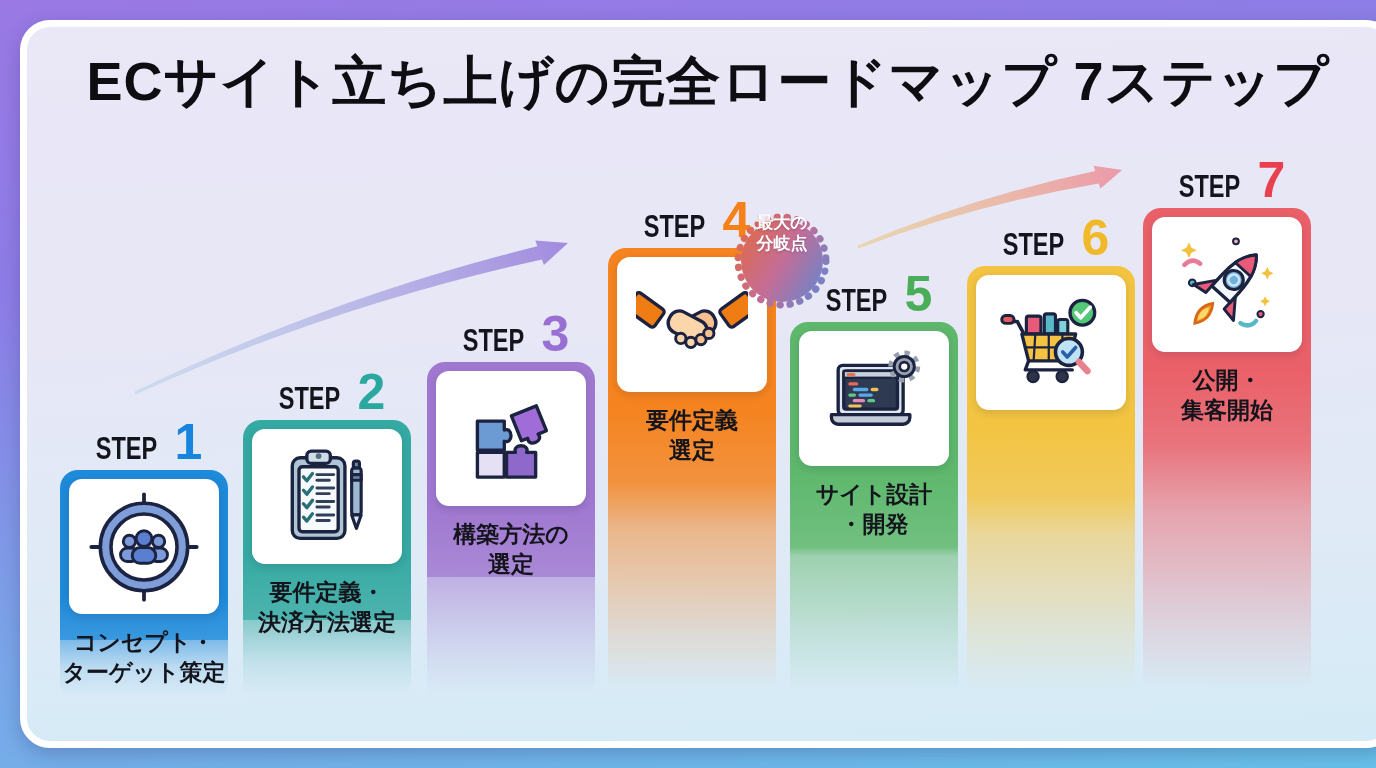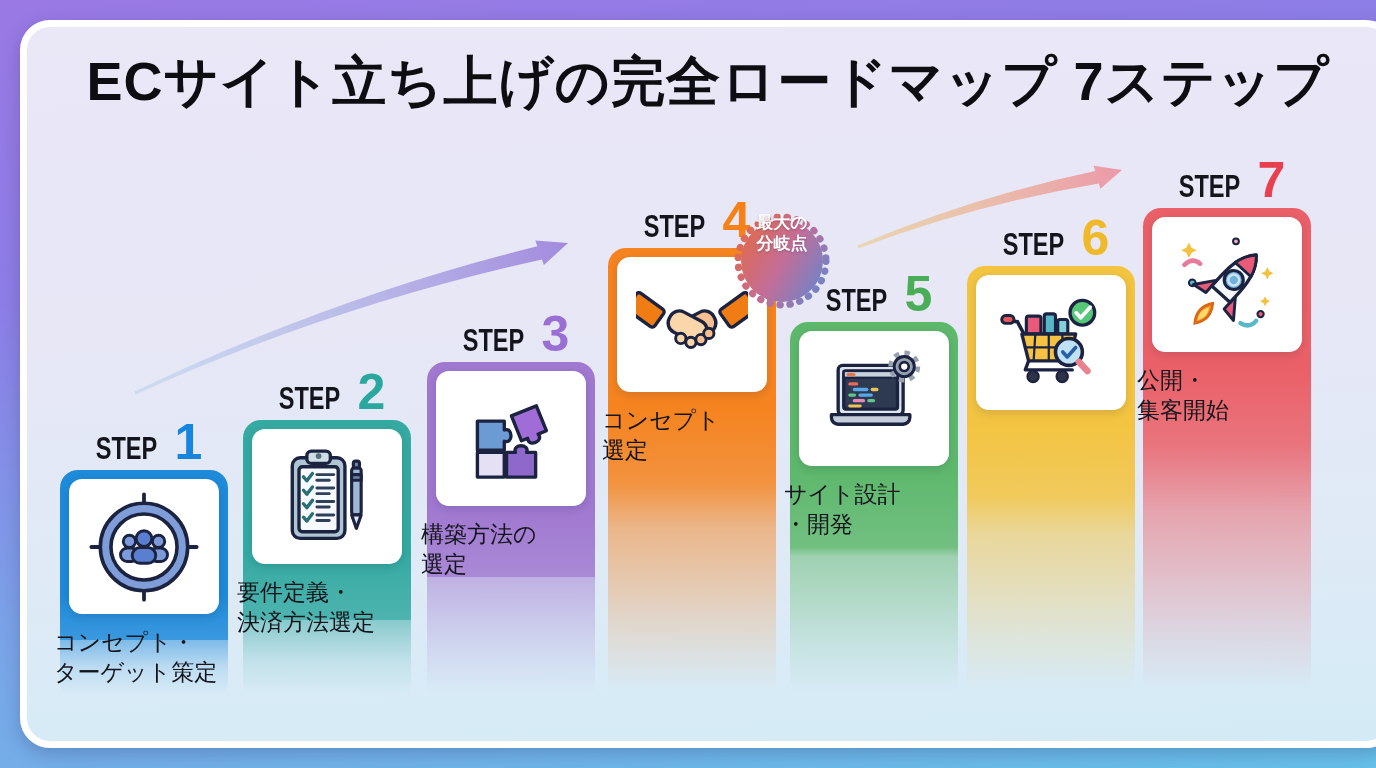--- a/index.html
+++ b/index.html
@@ -33,22 +33,22 @@
     display:flex;justify-content:center;align-items:baseline;gap:8px;white-space:nowrap;}
   .sw{display:inline-block;font-size:31px;font-weight:bold;color:#14141c;
     transform:scaleX(.76);transform-origin:center baseline;letter-spacing:0px;}
   .sn{font-size:50px;font-weight:bold;line-height:.9;}
   .s1 .sn{color:#1585dd}.s2 .sn{color:#2aa89f}.s3 .sn{color:#9a6fd4}
   .s4 .sn{color:#f58118}.s5 .sn{color:#4aad58}.s6 .sn{color:#f0b929}.s7 .sn{color:#e8404e}
   .card{position:absolute;left:9px;right:9px;top:9px;height:135px;background:#ffffff;
     border-radius:13px;display:flex;align-items:center;justify-content:center;
     box-shadow:0 3px 8px rgba(20,30,60,.14);}
   .card svg{width:112px;height:112px;}
-  .slabel{position:absolute;top:157px;left:-6px;right:-6px;text-align:left;
-    font-weight:normal;font-size:23px;line-height:1.32;color:#14141c;white-space:pre-line;}
+  .slabel{position:absolute;top:157px;left:-6px;right:-6px;text-align:center;
+    font-weight:bold;font-size:23px;line-height:1.32;color:#14141c;white-space:pre-line;}
   .badge{position:absolute;left:733px;top:212px;width:98px;height:98px;z-index:5;}
   .badge svg{position:absolute;inset:0;}
   .badge-text{position:absolute;inset:0;display:flex;flex-direction:column;
     align-items:center;color:#ffffff;font-weight:bold;
     font-size:17px;line-height:1.25;text-shadow:0 1px 2px rgba(60,40,90,.35);}
   .ic{stroke:#1c2340;stroke-linejoin:round;}
 </style>
 </head>
 <body>
 
@@ -191,21 +191,21 @@
             </g>
         </g>
         <g class="ic" stroke-width="2.6">
           <circle cx="40" cy="62" r="4.6" fill="#fbd6ab"></circle>
           <circle cx="49" cy="65.5" r="4.6" fill="#fbd6ab"></circle>
           <circle cx="58" cy="63" r="4.6" fill="#f6bf8f"></circle>
           <circle cx="65" cy="57.5" r="4.6" fill="#f6bf8f"></circle>
         </g>
       </svg>
     </div>
-    <div class="slabel">コンセプト
+    <div class="slabel">要件定義
 選定</div>
   </div>
 
   <div class="step s5">
     <div class="col"></div>
     <div class="step-head">
       <span class="sw">STEP</span>
       <span class="sn">5</span>
     </div>
     <div class="card">

